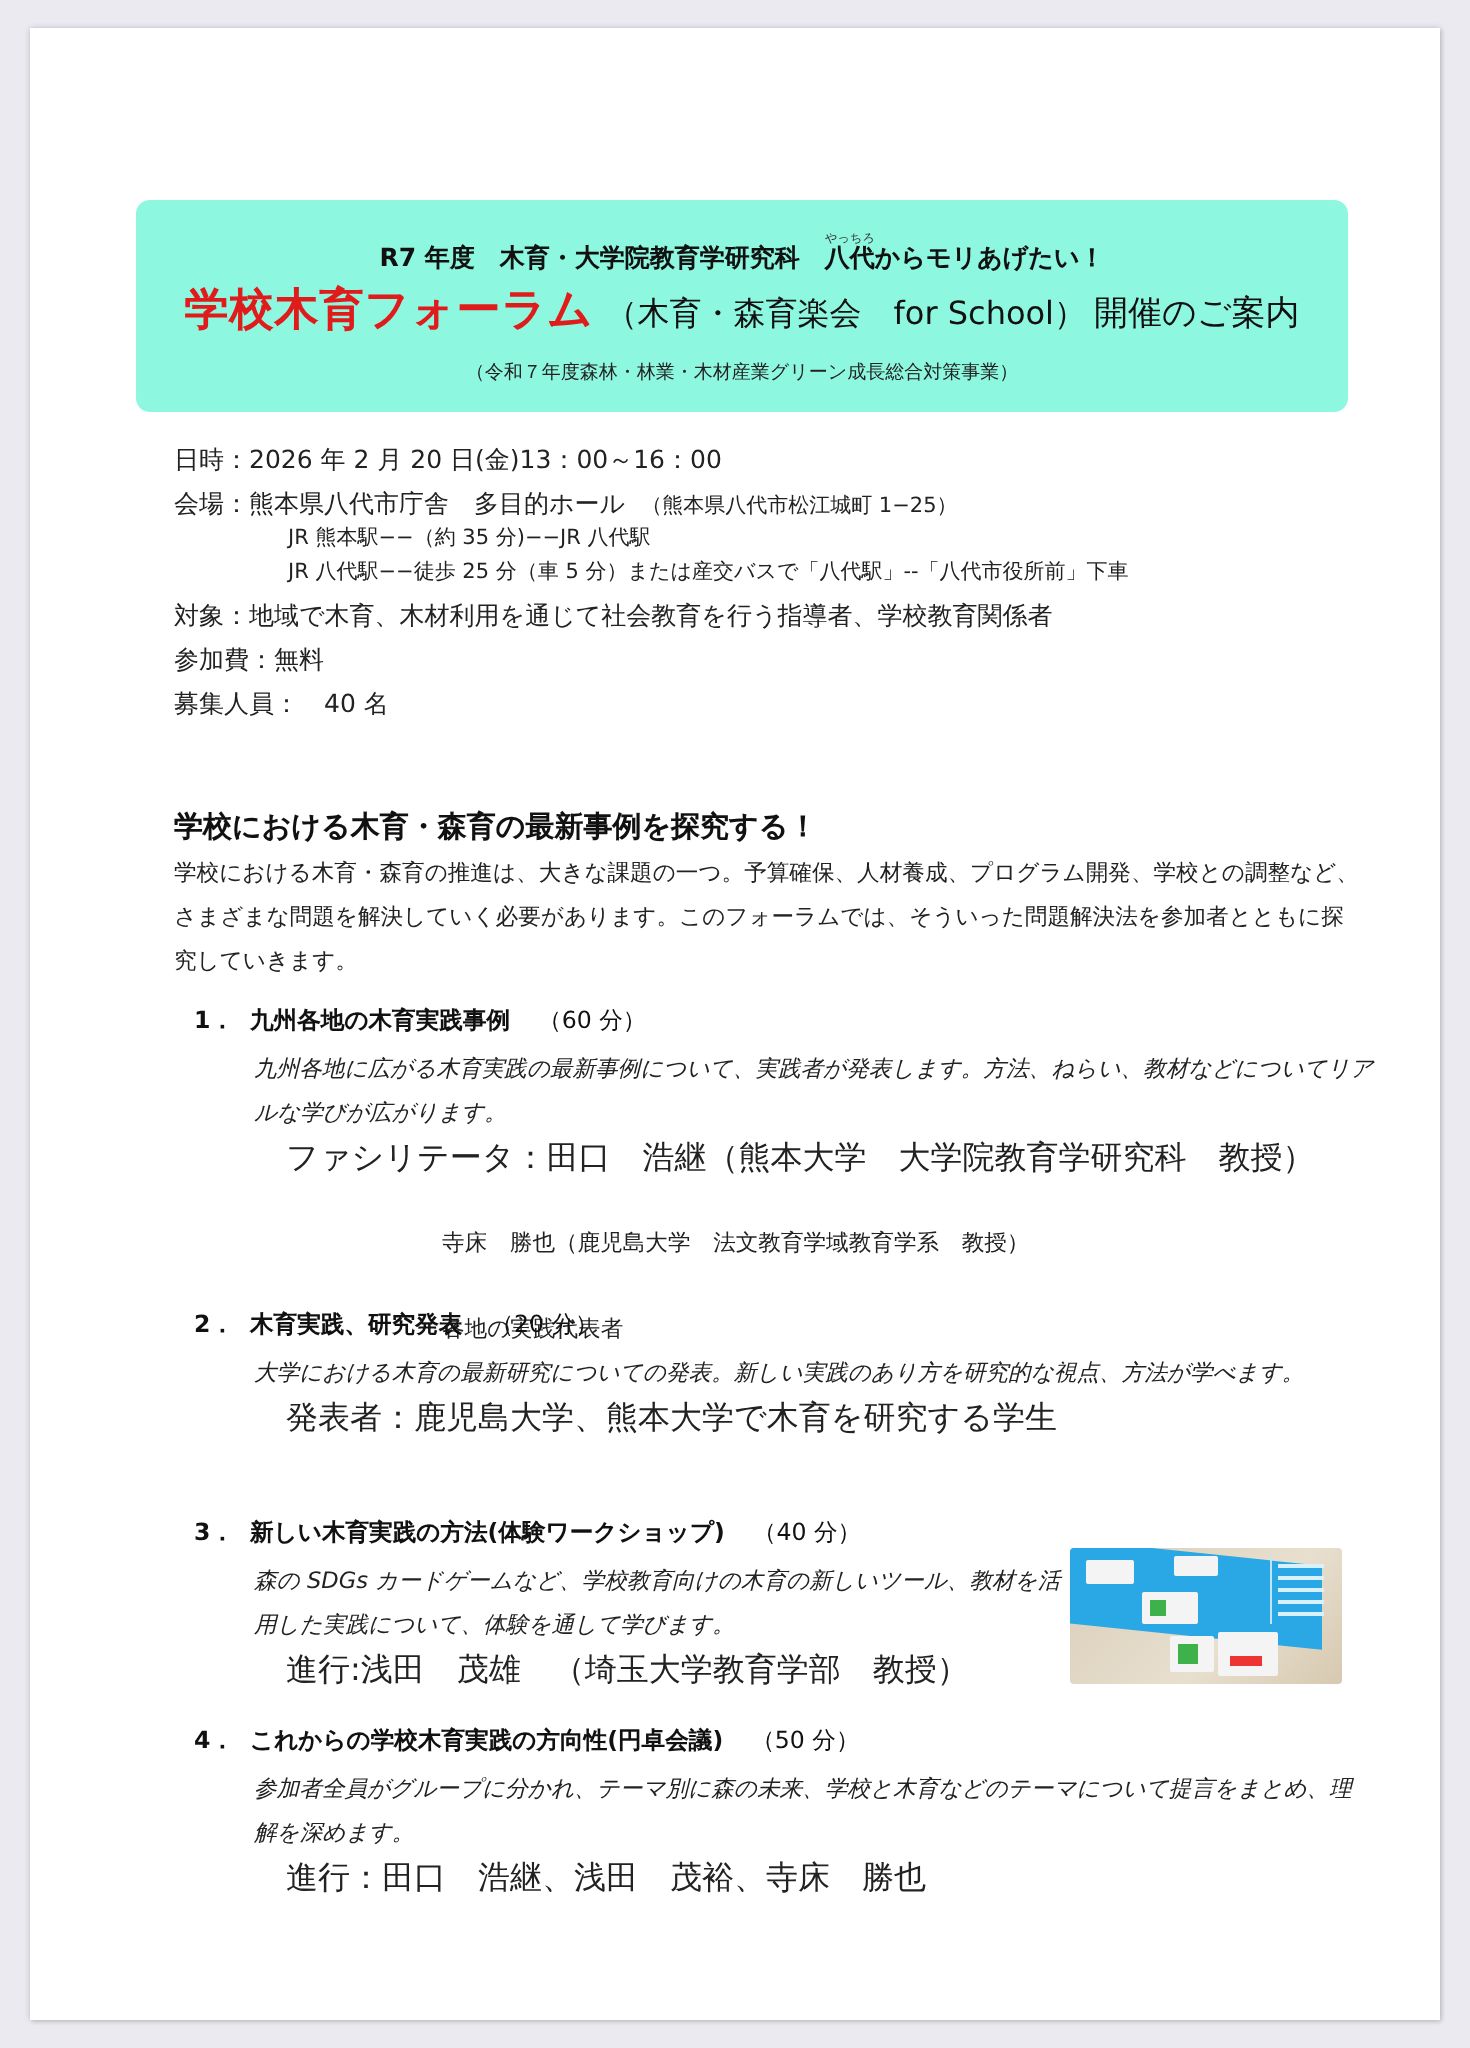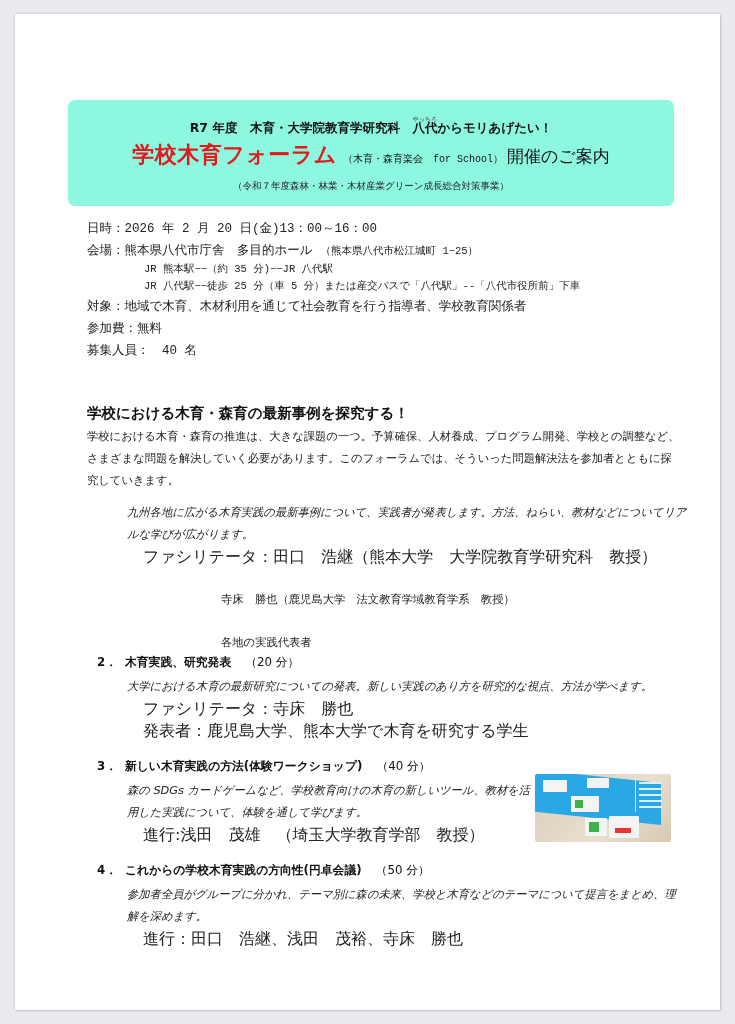--- a/index.html
+++ b/index.html
@@ -29,28 +29,28 @@
     position: absolute; left: 0; right: 0; top: 16px;
     font-size: 12.5px; font-weight: bold; color: #111;
     white-space: nowrap;
   }
   .hdr-line1 ruby rt { font-size: 6px; font-weight: normal; color: #333; }
   .hdr-line2 {
     position: absolute; left: 0; right: 0; top: 40px;
     white-space: nowrap; color: #111;
   }
   .hdr-title-red { font-size: 22px; font-weight: bold; color: #e01b1b; letter-spacing: 0.5px; }
-  .hdr-sub-small { font-size: 10px; margin: 4px 4px 0 6px; font-family: Liberation Mono, monospace; }
+  .hdr-sub-small { font-size: 16px; margin: 4px 4px 0 6px; }
   .hdr-guide { font-size: 17px; }
   .hdr-line3 {
     position: absolute; left: 0; right: 0; top: 80px;
     font-size: 9.5px; color: #222; white-space: nowrap;
   }
 
-  .info { position: absolute; left: 72px; top: 208px; width: 600px; font-family: Liberation Mono, monospace; }
+  .info { position: absolute; left: 72px; top: 208px; width: 600px; }
   .info-line { font-size: 12.5px; line-height: 15px; height: 22px; white-space: nowrap; color: #222; }
   .info-sub { font-size: 10.5px; padding-left: 57px; height: 17px; line-height: 14px; white-space: nowrap; color: #222; }
   .info-venue-extra { font-size: 10.5px; margin-left: 8px; }
 
   .lead { position: absolute; left: 72px; top: 390px; width: 600px; }
   .lead-title { font-size: 14.5px; font-weight: bold; color: #111; height: 22px; white-space: nowrap; }
   .lead-body { font-size: 11.3px; line-height: 22px; color: #222; width: 596px; }
 
   .program { position: absolute; left: 82px; width: 590px; }
   .prog-head { font-size: 11.8px; height: 22px; line-height: 16px; white-space: nowrap; color: #111; }
@@ -101,32 +101,34 @@
     <div class="info-line">参加費：無料</div>
     <div class="info-line">募集人員：　40 名</div>
   </div>
 
   <div class="lead">
     <div class="lead-title">学校における木育・森育の最新事例を探究する！</div>
     <div class="lead-body">学校における木育・森育の推進は、大きな課題の一つ。予算確保、人材養成、プログラム開発、学校との調整など、さまざまな問題を解決していく必要があります。このフォーラムでは、そういった問題解決法を参加者とともに探究していきます。</div>
   </div>
 
   <div class="program" style="top:488px">
+    <div class="prog-head">
+      <span class="prog-num">1．</span><span class="prog-title">九州各地の木育実践事例</span><span class="prog-dur">（60 分）</span>
+    </div>
     <div class="prog-body">九州各地に広がる木育実践の最新事例について、実践者が発表します。方法、ねらい、教材などについてリアルな学びが広がります。</div>
     <div class="prog-role">ファシリテータ：田口　浩継（熊本大学　大学院教育学研究科　教授）</div>
     <div class="prog-role-cont">寺床　勝也（鹿児島大学　法文教育学域教育学系　教授）</div>
     <div class="prog-role-cont">各地の実践代表者</div>
   </div>
 
   <div class="program" style="top:640px">
     <div class="prog-head">
       <span class="prog-num">2．</span><span class="prog-title">木育実践、研究発表</span><span class="prog-dur">（20 分）</span>
     </div>
     <div class="prog-body">大学における木育の最新研究についての発表。新しい実践のあり方を研究的な視点、方法が学べます。</div>
-    <div class="prog-role">ファシリテータ：寺床　勝也</div>
     <div class="prog-role">発表者：鹿児島大学、熊本大学で木育を研究する学生</div>
   </div>
 
   <div class="program" style="top:744px">
     <div class="prog-head">
       <span class="prog-num">3．</span><span class="prog-title">新しい木育実践の方法(体験ワークショップ)</span><span class="prog-dur">（40 分）</span>
     </div>
     <div class="prog-body" style="width:440px">森の SDGs カードゲームなど、学校教育向けの木育の新しいツール、教材を活用した実践について、体験を通して学びます。</div>
     <div class="prog-role">進行:浅田　茂雄　（埼玉大学教育学部　教授）</div>
   </div>

